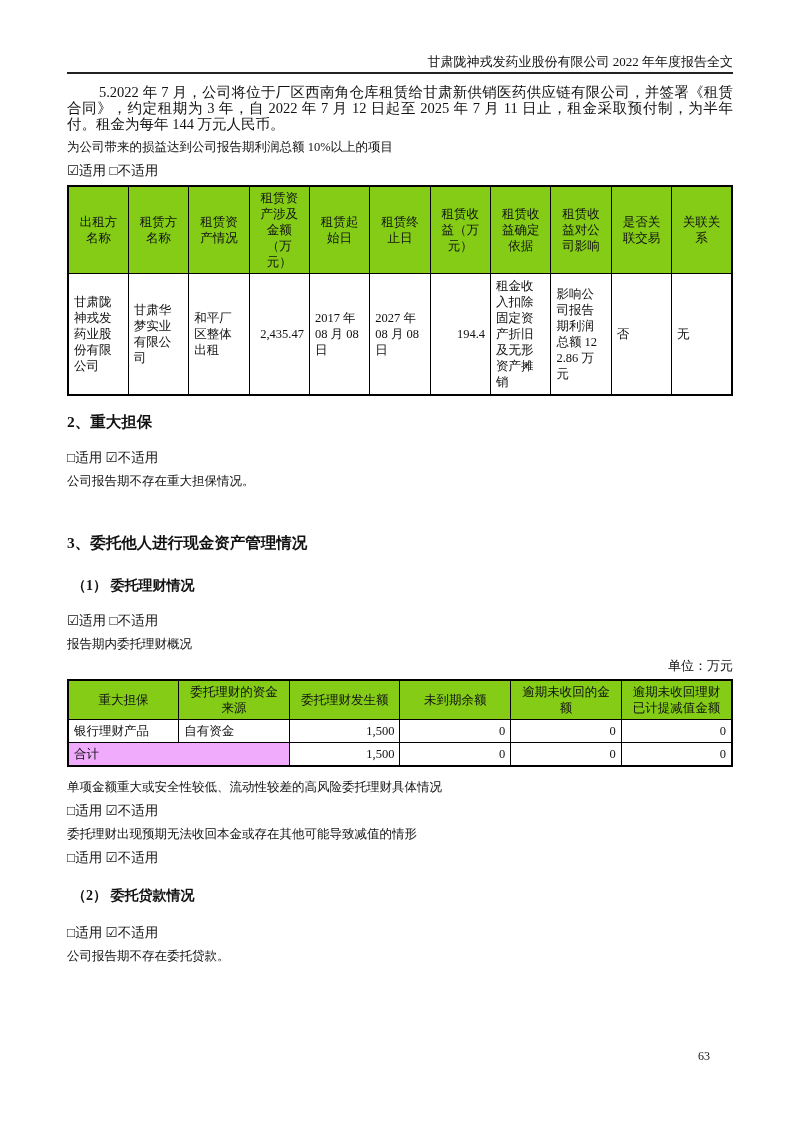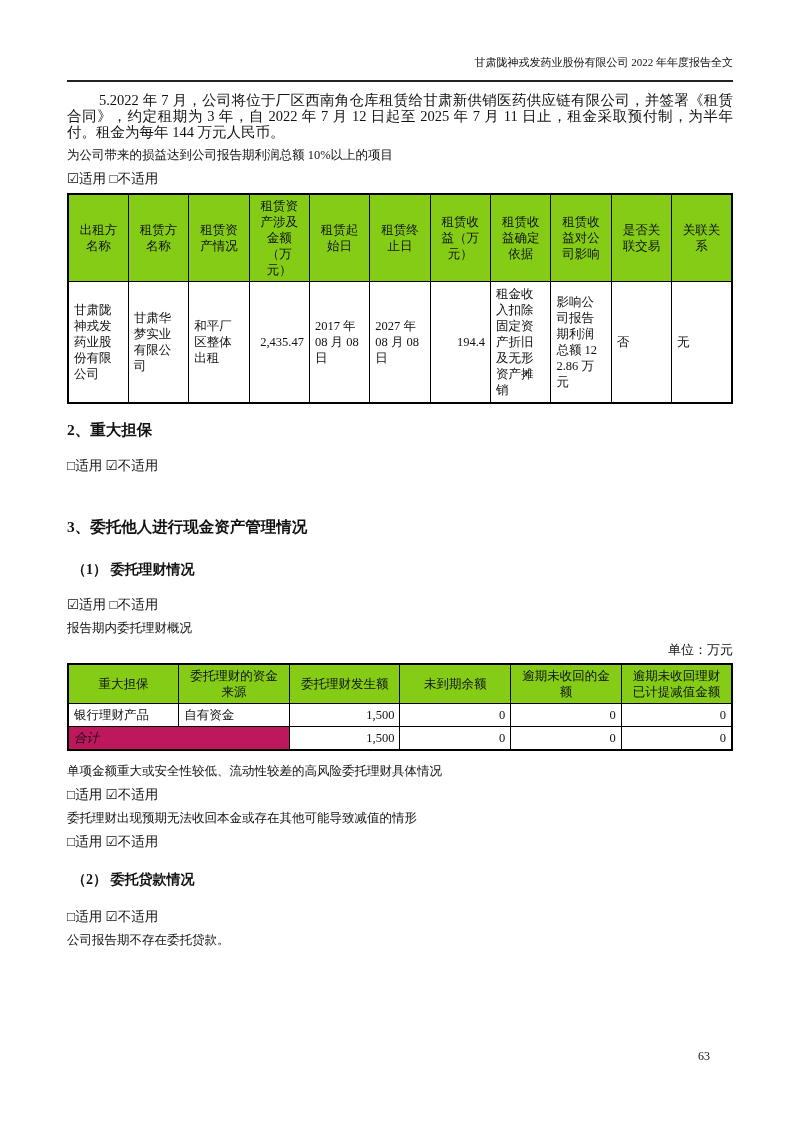--- a/index.html
+++ b/index.html
@@ -8,23 +8,23 @@
     width:793px; height:1122px;
     margin:0 auto;
     background:#ffffff;
     box-sizing:border-box;
     padding:54px 60px 0 67px;
     font-family:"Liberation Serif","DejaVu Serif",serif;
     color:#111;
   }
   .doc-header {
     text-align:right;
-    font-size:11px;
+    font-size:13px;
     line-height:16px;
-    padding-bottom:10px;
+    padding-bottom:2px;
     border-bottom:2px solid #222;
   }
   .para {
     margin-top:10px;
     font-size:14.5px;
     line-height:16px;
     text-indent:2.2em;
     text-align:justify;
   }
   .note   { margin-top:7px;  font-size:12.5px; line-height:17px; }
@@ -52,21 +52,21 @@
     word-break:break-all;
   }
   table.doc-table th {
     background:#84cc16;
     font-weight:normal;
     text-align:center;
     vertical-align:middle;
   }
   table.doc-table td { vertical-align:middle; text-align:left; background:#fff; }
   table.doc-table td.num { text-align:right; }
-  table.doc-table td.shaded { background:#be185d;font-style:italic; }
+  table.doc-table td.shaded { background:#f0abfc; }
 
   .t1 { margin-top:6px; }
   .t1 thead th { height:79px; }
   .t1 tbody td { height:114px; }
 
   .t2 { margin-top:5px; }
   .t2 thead th { height:30px; }
   .t2 tbody td { height:14px; }
 
   .pagenum {
@@ -116,20 +116,21 @@
           <td>租金收入扣除固定资产折旧及无形资产摊销</td>
           <td>影响公司报告期利润总额 122.86 万元</td>
           <td>否</td>
           <td>无</td>
         </tr>
       </tbody>
     </table>
 
   <div class="h2">2、重大担保</div>
   <div class="cb gap-md">□适用 ☑不适用</div>
+  <div class="note">公司报告期不存在重大担保情况。</div>
 
   <div class="h2 big-gap">3、委托他人进行现金资产管理情况</div>
 
   <div class="h3">（1） 委托理财情况</div>
   <div class="cb gap-md">☑适用 □不适用</div>
   <div class="note">报告期内委托理财概况</div>
   <div class="unit">单位：万元</div>
 
   <table class="doc-table t2">
       <thead>

